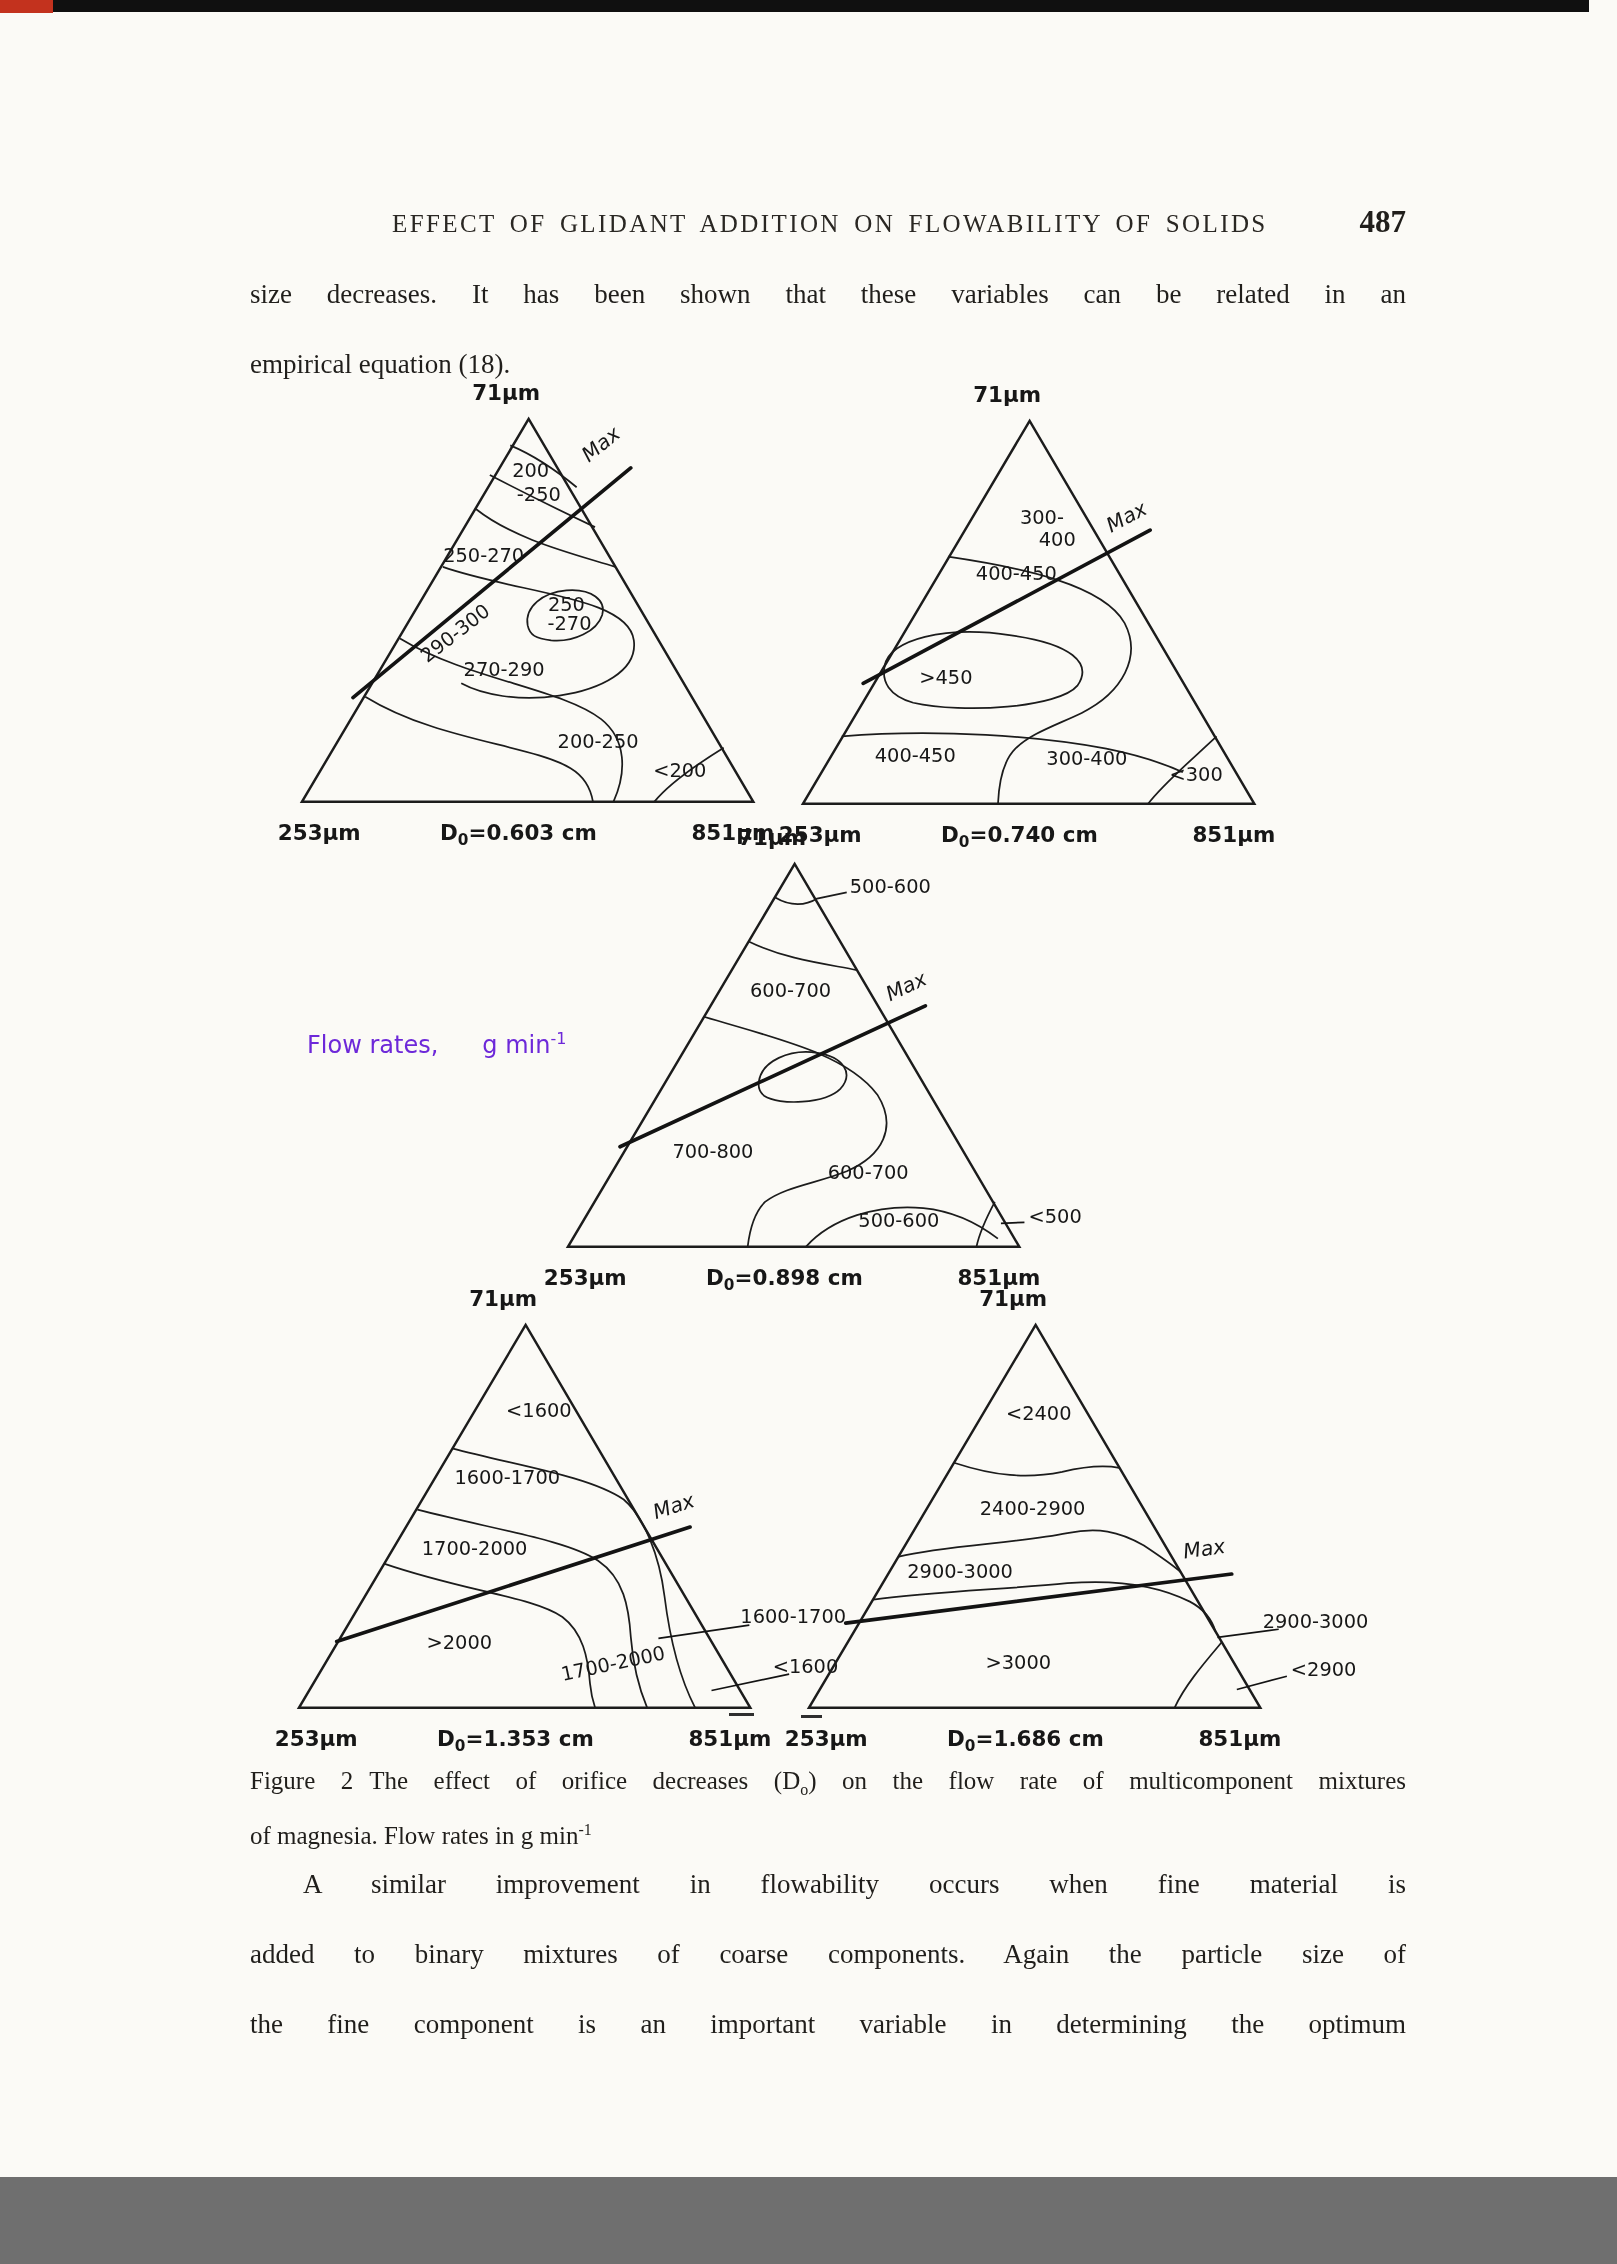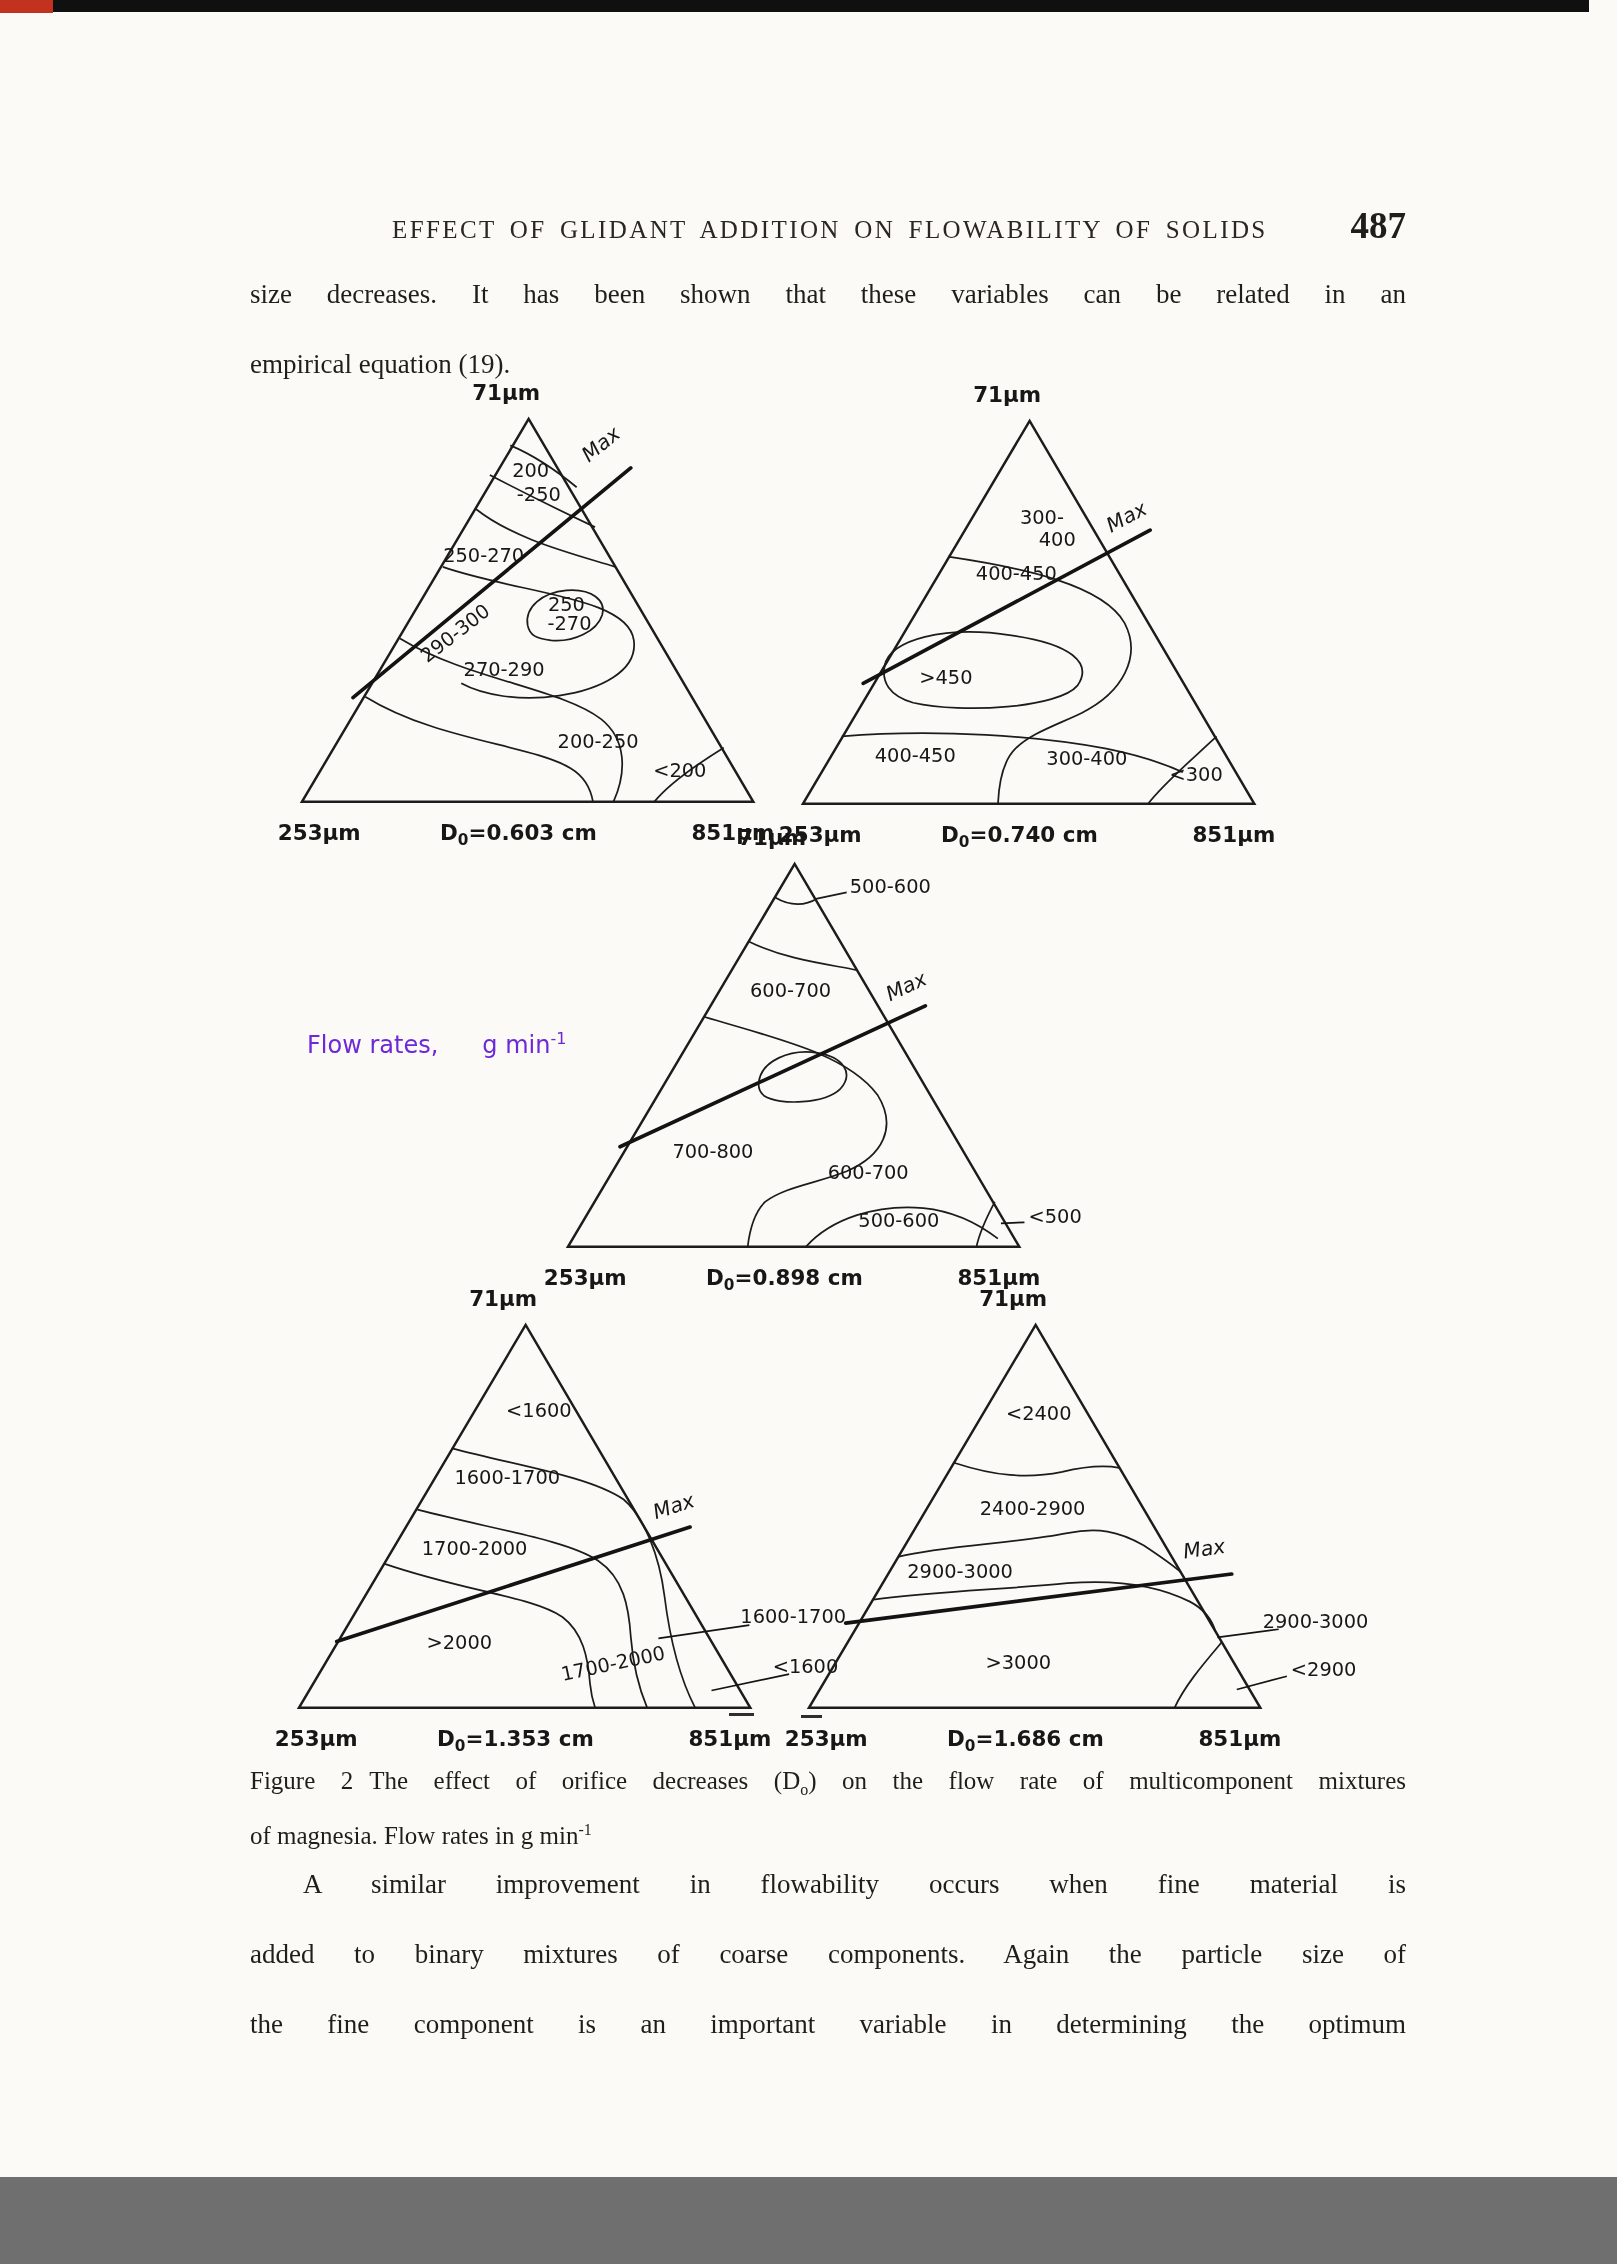--- a/index.html
+++ b/index.html
@@ -6,21 +6,21 @@
   html,body{background:#6f6f6f}
   .page{position:relative;width:1618px;height:2177px;background:#fbfaf6;
         font-family:"Liberation Serif","DejaVu Serif",serif;color:#201e1b;overflow:hidden}
   .scan-red{position:absolute;left:0;top:0;width:53px;height:13.3px;background:#c3321e}
   .scan-top{position:absolute;left:53px;top:0;width:1536px;height:12.4px;background:#101010}
   .scan-bottom{position:absolute;left:38px;top:2252px;width:1520px;height:12.4px;background:#101010}
   .scan-dash{position:absolute;height:2.9px;background:#2e2e2e}
   .running-head{position:absolute;left:392px;top:204px;width:1014px;display:flex;
                 justify-content:space-between;align-items:baseline}
   .rh-title{font-size:25px;letter-spacing:2.4px;word-spacing:4.8px;color:#2a2723}
-  .rh-page{font-size:37px;font-weight:bold}
+  .rh-page{font-size:31px;font-weight:bold}
   .para{position:absolute;left:250px;width:1156px;font-size:27px;line-height:70px}
   .para-top{top:259px}
   .para-bottom{top:1849px}
   .jline{text-align:justify;text-align-last:justify}
   .indent{text-indent:53px}
   .dg{position:absolute;width:593px;height:480px;overflow:visible}
   .flow-label{position:absolute;left:307px;top:1029px;font-family:"DejaVu Sans",sans-serif;
               font-size:24px;color:#6d28d9}
   .flow-units{margin-left:44px}
   .flow-label sup{font-size:16px}
@@ -46,21 +46,21 @@
   <div class="scan-top"></div>
   <div class="scan-bottom"></div>
 
   <div class="running-head">
     <span class="rh-title">EFFECT OF GLIDANT ADDITION ON FLOWABILITY OF SOLIDS</span>
     <span class="rh-page">487</span>
   </div>
 
   <div class="para para-top">
     <div class="jline">size decreases. It has been shown that these variables can be related in an</div>
-    <div>empirical equation (19).</div>
+    <div>empirical equation (18).</div>
   </div>
 
   <svg id="dg-0" class="dg" style="left:273px;top:378px" viewBox="0 0 580 470">
       <path d="M250,40 L28,415 L470,415 Z" class="tri"></path>
       <path d="M232,66 Q263,79 297,107" class="ct"></path>
       <path d="M212,95 Q264,122 315,146" class="ct"></path>
       <path d="M198,128 C236,158 290,171 335,185" class="ct"></path>
       <path d="M249,242 C246,224 264,210 287,208 C312,206 326,218 322,232 C317,248 294,259 272,257 C257,255 251,252 249,242 Z" class="ct"></path>
       <path d="M166,185 C240,211 348,214 353,257 C357,287 320,305 280,311 C240,317 204,310 184,299" class="ct"></path>
       <path d="M124,255 C190,295 282,304 321,334 C346,354 346,386 333,415" class="ct"></path>

